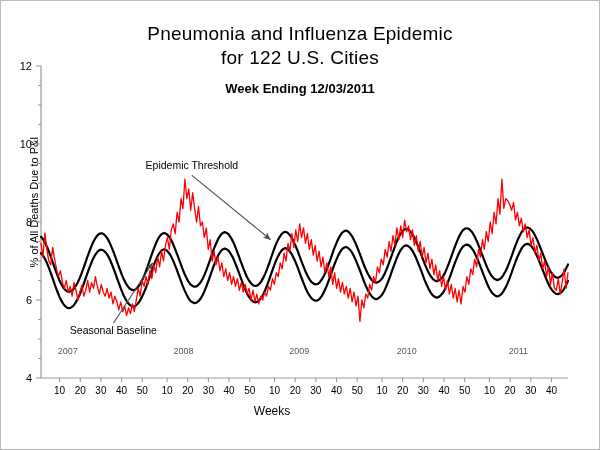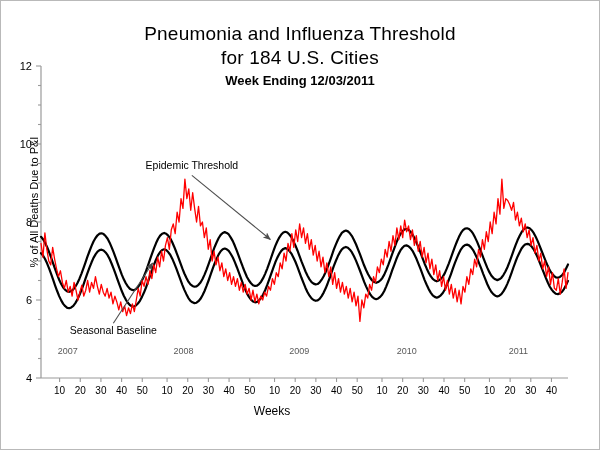--- a/index.html
+++ b/index.html
@@ -13,21 +13,21 @@
   #frame{
     position:absolute;left:0;top:0;width:600px;height:450px;
     border:1px solid #b9b9b9;
     box-sizing:border-box;
   }
   .title-block{
     position:absolute;left:0;top:22px;width:600px;text-align:center;
   }
   .title-1{font-size:19px;color:#000;line-height:24px;letter-spacing:0.2px;}
   .title-2{font-size:19px;color:#000;line-height:24px;letter-spacing:0.2px;}
-  .title-3{font-size:13px;font-weight:bold;color:#000;line-height:20px;margin-top:1px;}
+  .title-3{font-size:13px;font-weight:bold;color:#000;line-height:20px;margin-top:9px;}
   #plot-svg{position:absolute;left:0;top:0;}
   .ylab{
     position:absolute;
     left:-56px;top:196px;
     width:180px;text-align:center;
     font-size:11px;color:#000;
     transform:rotate(-90deg);
   }
   .xlab{
     position:absolute;left:0;top:404px;width:544px;text-align:center;
@@ -37,22 +37,22 @@
   .ytick-text{font-size:11px;fill:#000;font-family:"Liberation Sans", sans-serif;}
   .year-text{font-size:9px;fill:#595959;font-family:"Liberation Sans", sans-serif;}
   .anno-text{font-size:10.5px;fill:#000;font-family:"Liberation Sans", sans-serif;}
 </style>
 </head>
 <body>
 
 <div id="frame"></div>
 
 <div class="title-block">
-  <div class="title-1">Pneumonia and Influenza Threshold</div>
-  <div class="title-2">for 184 U.S. Cities</div>
+  <div class="title-1">Pneumonia and Influenza Epidemic</div>
+  <div class="title-2">for 122 U.S. Cities</div>
   <div class="title-3">Week Ending   12/03/2011</div>
 </div>
 
 <div class="ylab">% of All Deaths Due to P&amp;I</div>
 <div class="xlab">Weeks</div>
 
 <svg id="plot-svg" width="600" height="450">
   <g id="g-axes">
       <line x1="41" y1="66" x2="41" y2="378" stroke="#9a9a9a" stroke-width="1.2"></line>
       <line x1="41" y1="378" x2="568" y2="378" stroke="#9a9a9a" stroke-width="1.2"></line>

